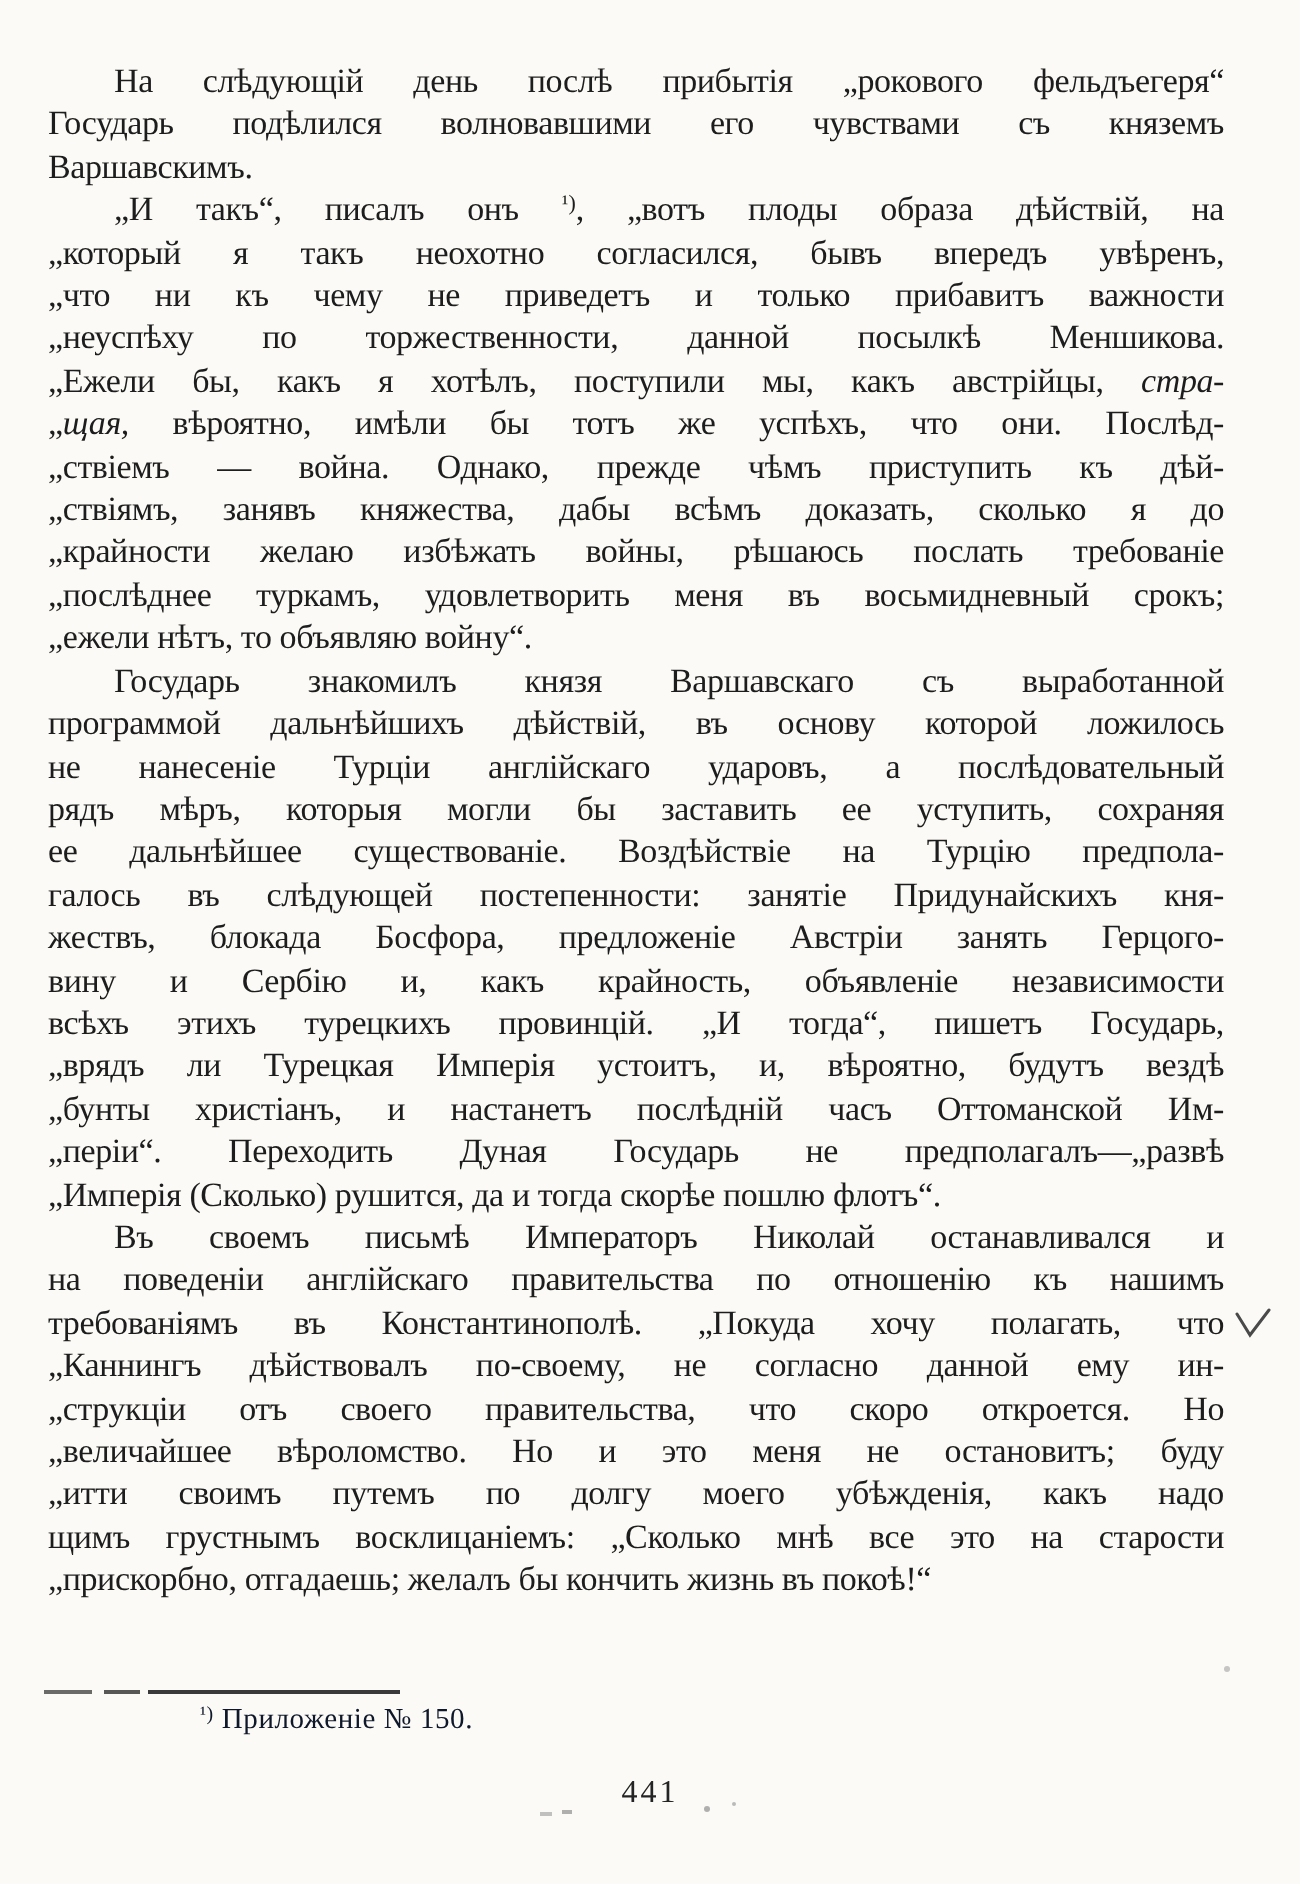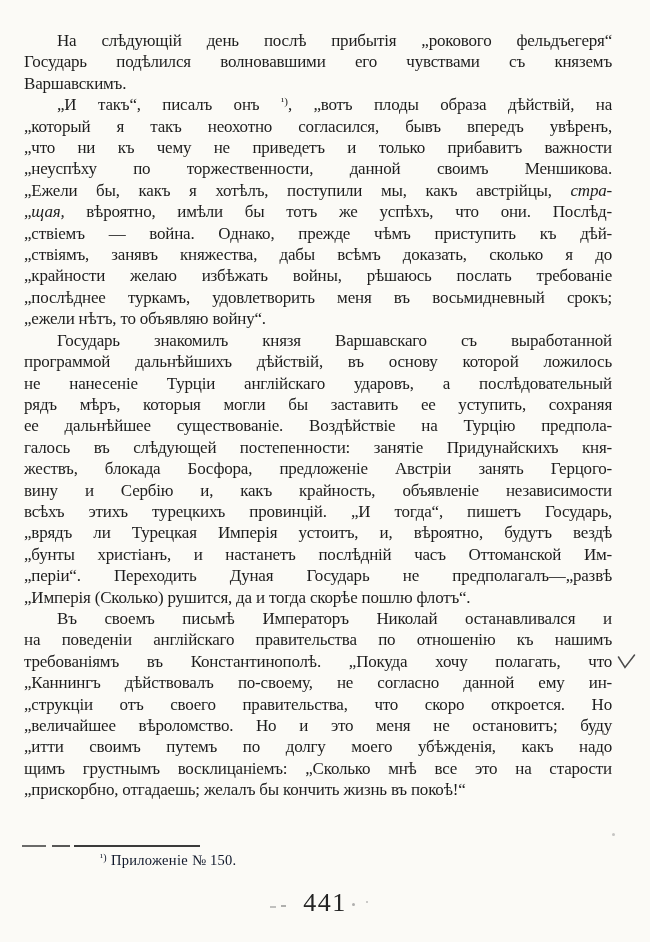--- a/index.html
+++ b/index.html
@@ -33,42 +33,42 @@
   .fn-rule.seg1{left:22px;width:24px;opacity:.75;}
   .fn-rule.seg2{left:52px;width:18px;opacity:.85;}
   .fn-rule.seg3{left:74px;width:126px;}
   .footnote{
     position:absolute;left:100px;top:852px;
     font-size:14.5px;letter-spacing:.3px;color:#0f172a;
   }
   .footnote sup{font-size:10px;vertical-align:4px;line-height:0;}
   .page-number{
     position:absolute;left:0;right:0;top:888px;
-    text-align:center;font-size:26px;letter-spacing:1.5px;color:#242424;
+    text-align:center;font-size:16px;letter-spacing:1.5px;color:#242424;
   }
   .artifact{position:absolute;background:#8f8f8f;}
   .a-dash1{left:270px;top:906px;width:6px;height:2px;opacity:.55;}
   .a-dash2{left:281px;top:905px;width:5px;height:2px;opacity:.7;}
   .a-dot1{left:352px;top:903px;width:3px;height:3px;border-radius:50%;opacity:.7;}
   .a-dot2{left:366px;top:901px;width:2px;height:2px;border-radius:50%;opacity:.6;}
   .a-dot3{left:612px;top:833px;width:3px;height:3px;border-radius:50%;opacity:.5;}
 </style>
 </head>
 <body>
 
 <div class="page">
 
   <div class="text-block">
       <div class="line indent"><span>На слѣдующій день послѣ прибытія „рокового фельдъегеря“</span></div>
       <div class="line"><span>Государь подѣлился волновавшими его чувствами съ княземъ</span></div>
       <div class="line end"><span>Варшавскимъ.</span></div>
       <div class="line indent"><span>„И такъ“, писалъ онъ </span><sup class="fnref">¹)</sup><span>, „вотъ плоды образа дѣйствій, на</span></div>
       <div class="line"><span>„который я такъ неохотно согласился, бывъ впередъ увѣренъ,</span></div>
       <div class="line"><span>„что ни къ чему не приведетъ и только прибавитъ важности</span></div>
-      <div class="line"><span>„неуспѣху по торжественности, данной своимъ Меншикова.</span></div>
+      <div class="line"><span>„неуспѣху по торжественности, данной посылкѣ Меншикова.</span></div>
       <div class="line"><span>„Ежели бы, какъ я хотѣлъ, поступили мы, какъ австрійцы, </span><span class="it">стра-</span></div>
       <div class="line"><span>„</span><span class="it">щая,</span><span> вѣроятно, имѣли бы тотъ же успѣхъ, что они. Послѣд-</span></div>
       <div class="line"><span>„ствіемъ — война. Однако, прежде чѣмъ приступить къ дѣй-</span></div>
       <div class="line"><span>„ствіямъ, занявъ княжества, дабы всѣмъ доказать, сколько я до</span></div>
       <div class="line"><span>„крайности желаю избѣжать войны, рѣшаюсь послать требованіе</span></div>
       <div class="line"><span>„послѣднее туркамъ, удовлетворить меня въ восьмидневный срокъ;</span></div>
       <div class="line end"><span>„ежели нѣтъ, то объявляю войну“.</span></div>
       <div class="line indent"><span>Государь знакомилъ князя Варшавскаго съ выработанной</span></div>
       <div class="line"><span>программой дальнѣйшихъ дѣйствій, въ основу которой ложилось</span></div>
       <div class="line"><span>не нанесеніе Турціи англійскаго ударовъ, а послѣдовательный</span></div>

